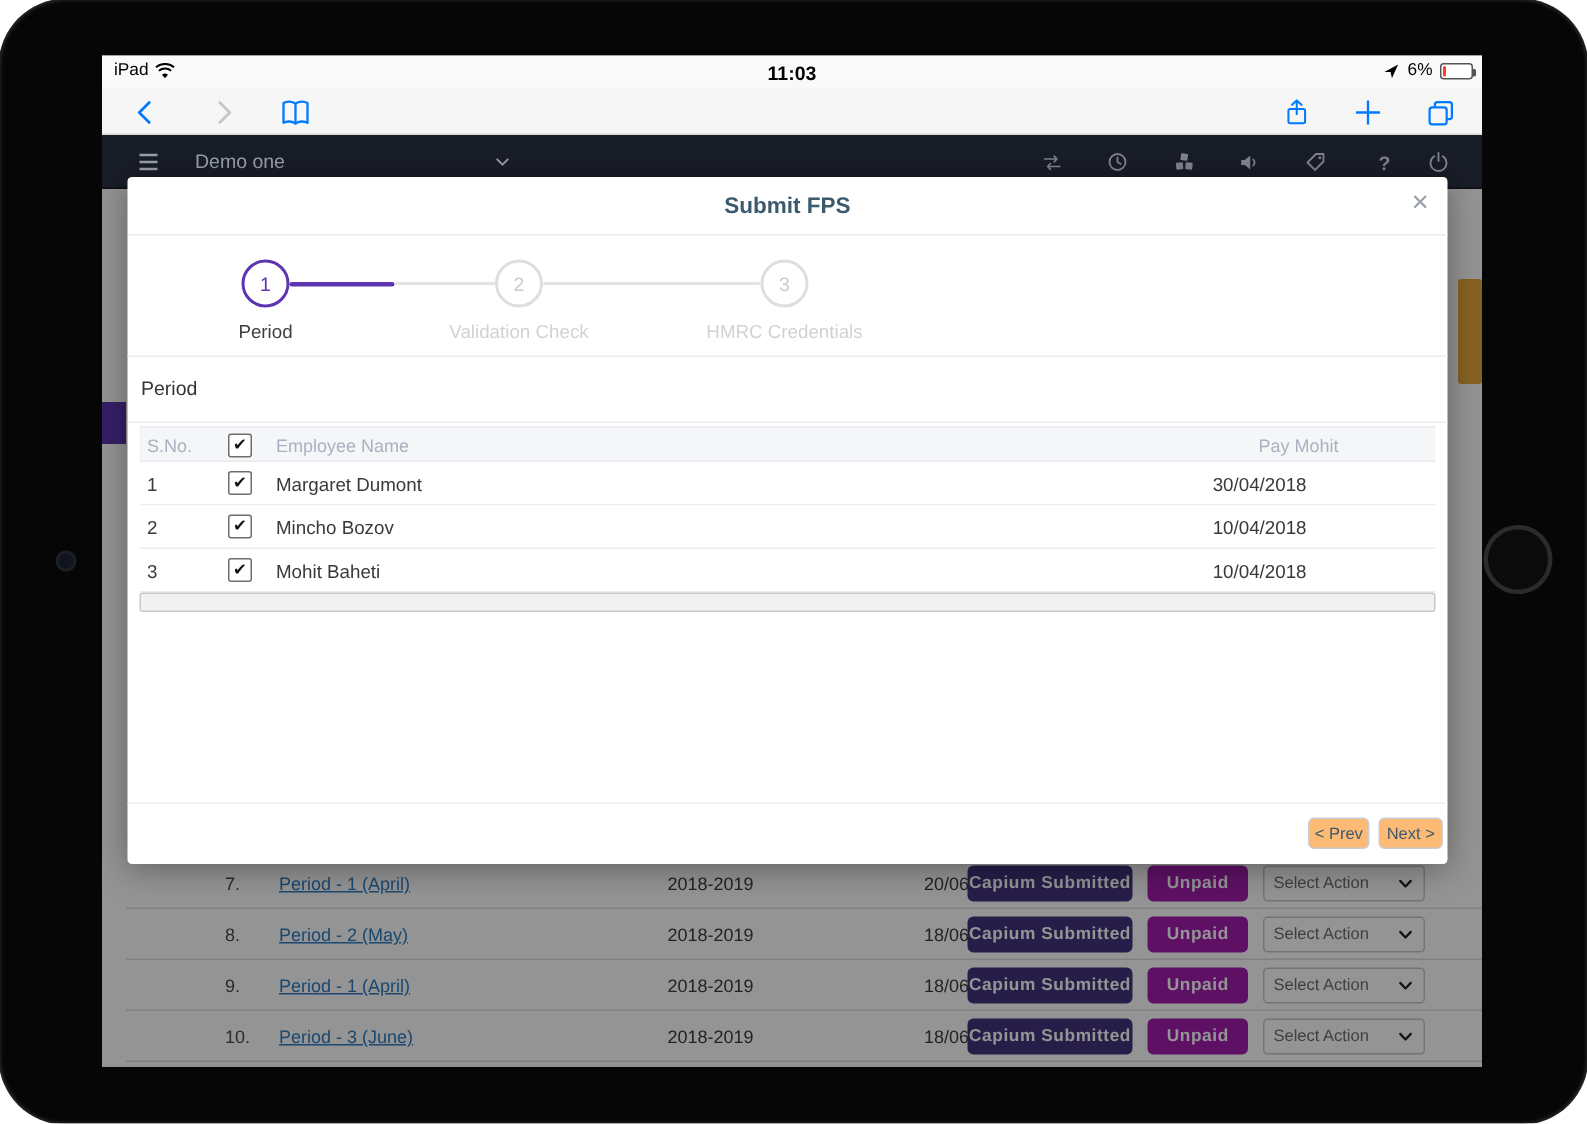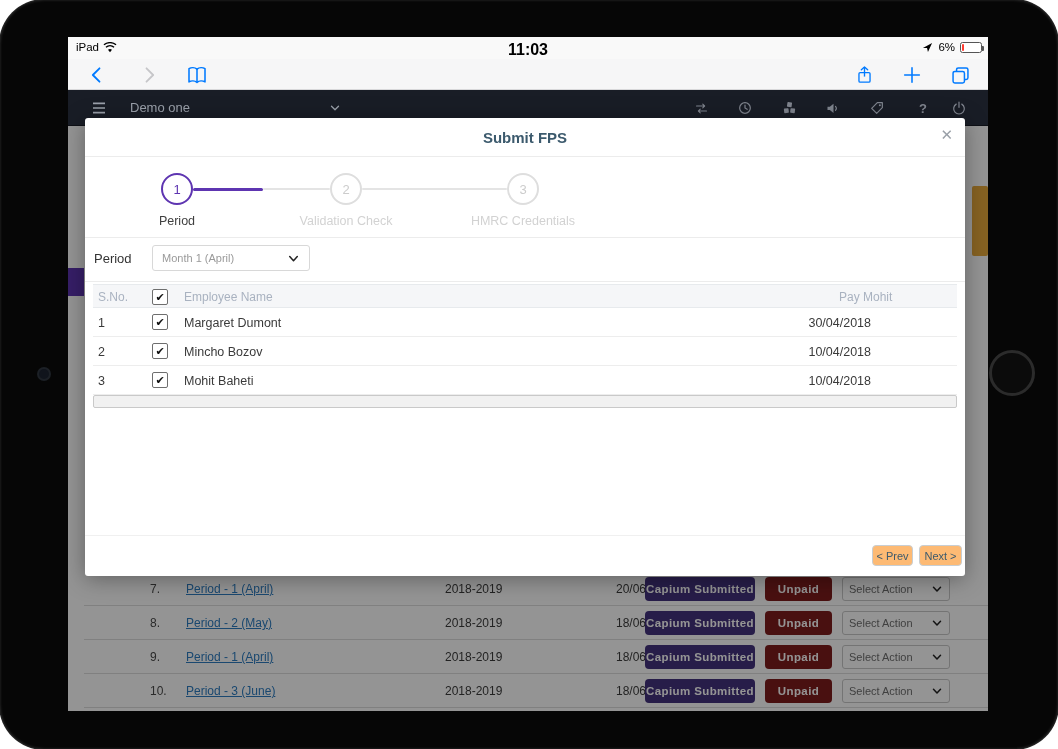--- a/index.html
+++ b/index.html
@@ -11,21 +11,21 @@
           box-shadow:inset 0 0 3px rgba(255,255,255,.18), 0 0 0 1px #222;}
   .camera{position:absolute;left:39px;top:369px;width:10px;height:10px;border-radius:50%;
           background:#10141c;box-shadow:0 0 0 2px #1c2026;}
   .home-btn{position:absolute;left:989px;top:350px;width:46px;height:46px;border-radius:50%;
           background:#0b0b0b;border:3px solid #2b2b2b;}
   .screen{position:absolute;left:68px;top:37px;width:920px;height:674px;background:#ffffff;overflow:hidden;}
 
   
   .statusbar{position:absolute;left:0;top:0;width:100%;height:22px;background:#f9f9f9;color:#000;}
   .statusbar .left{position:absolute;left:8px;top:4px;font-size:11.5px;display:flex;gap:4px;align-items:center;}
-  .statusbar .time{position:absolute;left:0;right:0;top:4px;text-align:center;font-size:16px;font-weight:700;}
+  .statusbar .time{position:absolute;left:0;right:0;top:4px;text-align:center;font-size:13px;font-weight:700;}
   .statusbar .right{position:absolute;right:6px;top:4px;display:flex;gap:5px;align-items:center;font-size:11.5px;}
   .battery{position:relative;width:22px;height:11px;border:1px solid #555;border-radius:2.5px;background:#fff;}
   .battery .fill{position:absolute;left:1px;top:1px;bottom:1px;width:2px;background:#ff3b30;border-radius:1px;}
   .battery .nub{position:absolute;right:-3px;top:3px;width:2px;height:5px;background:#555;border-radius:0 1px 1px 0;}
 
   
   .toolbar{position:absolute;left:0;top:22px;width:100%;height:31px;background:#f6f6f7;border-bottom:1px solid #d8d8da;}
   .tb-icon{position:absolute;top:3px;width:26px;height:26px;display:flex;align-items:center;justify-content:center;cursor:default;}
   .urlbar{position:absolute;left:160px;top:4px;width:600px;height:24px;background:#e3e3e6;border-radius:7px;}
   .urlbar .site{position:absolute;left:0;right:0;top:4px;text-align:center;font-size:13px;color:#2f9e44;font-weight:500;}
@@ -42,21 +42,21 @@
   .side-accent{position:absolute;left:0px;top:142px;width:16px;height:28px;background:#5e35b1;}
   .orange-frag{position:absolute;left:904px;top:60px;width:16px;height:70px;background:#e7a93c;border-radius:2px;}
   .bg-row{position:absolute;left:16px;right:0;height:34px;border-bottom:1px solid #dcdcdc;background:#fff;}
   .bg-row .sno{position:absolute;left:66px;top:10px;font-size:12px;color:#4a4a4a;}
   .bg-row .plink{position:absolute;left:102px;top:10px;font-size:12px;color:#2e7dc1;text-decoration:underline;}
   .bg-row .year{position:absolute;left:361px;top:10px;font-size:12px;color:#3c3c3c;}
   .bg-row .pdate{position:absolute;left:532px;top:10px;font-size:12px;color:#3c3c3c;}
   .badge{position:absolute;top:5px;height:24px;border-radius:4px;color:#fff;font-size:11.5px;font-weight:700;
          display:flex;align-items:center;justify-content:center;letter-spacing:.4px;}
   .badge.submitted{left:561px;width:110px;background:#44327e;}
-  .badge.unpaid{left:681px;width:67px;background:#7f1d1d;}
+  .badge.unpaid{left:681px;width:67px;background:#a21caf;}
   .bg-select{position:absolute;left:758px;top:5px;width:108px;height:24px;border:1px solid #c9c9c9;border-radius:3px;
          background:#fff;font-size:11px;color:#6f6f6f;display:flex;align-items:center;padding:0 6px;justify-content:space-between;}
 
   
   .overlay{position:absolute;left:0;top:88px;width:100%;height:586px;background:rgba(0,0,0,0.42);}
 
   
   .modal{position:absolute;left:17px;top:81px;width:880px;height:458px;background:#ffffff;border-radius:3px;
          box-shadow:0 3px 22px rgba(0,0,0,.35);}
   .modal-title{position:absolute;left:0;right:0;top:11px;text-align:center;font-size:15px;font-weight:700;color:#3c5a6d;}
@@ -305,26 +305,20 @@
       <div class="step-circle idle" style="left:422px;">
         <span>3</span>
       </div>
       <div class="step-label active" style="left:22px;">Period</div>
       <div class="step-label idle" style="left:191px;">Validation Check</div>
       <div class="step-label idle" style="left:368px;">HMRC Credentials</div>
 
       <div class="m-div" style="top:119px;"></div>
 
       <div class="period-label">Period</div>
-      <div class="period-select">
-        <span class="val">Month 1 (April)</span>
-        <svg width="13" height="13" viewBox="0 0 24 24">
-            <polyline points="5,8.5 12,16 19,8.5" fill="none" stroke="#222" stroke-width="2.8" stroke-linecap="round" stroke-linejoin="round"></polyline>
-          </svg>
-      </div>
 
       <div class="m-div" style="top:163px;"></div>
 
       <div class="mtable">
         <div class="mt-header">
           <span class="h" style="left:5px;">S.No.</span>
           <span class="checkbox">
               <span>✔</span>
             </span>
           <span class="h" style="left:91px;">Employee Name</span>

